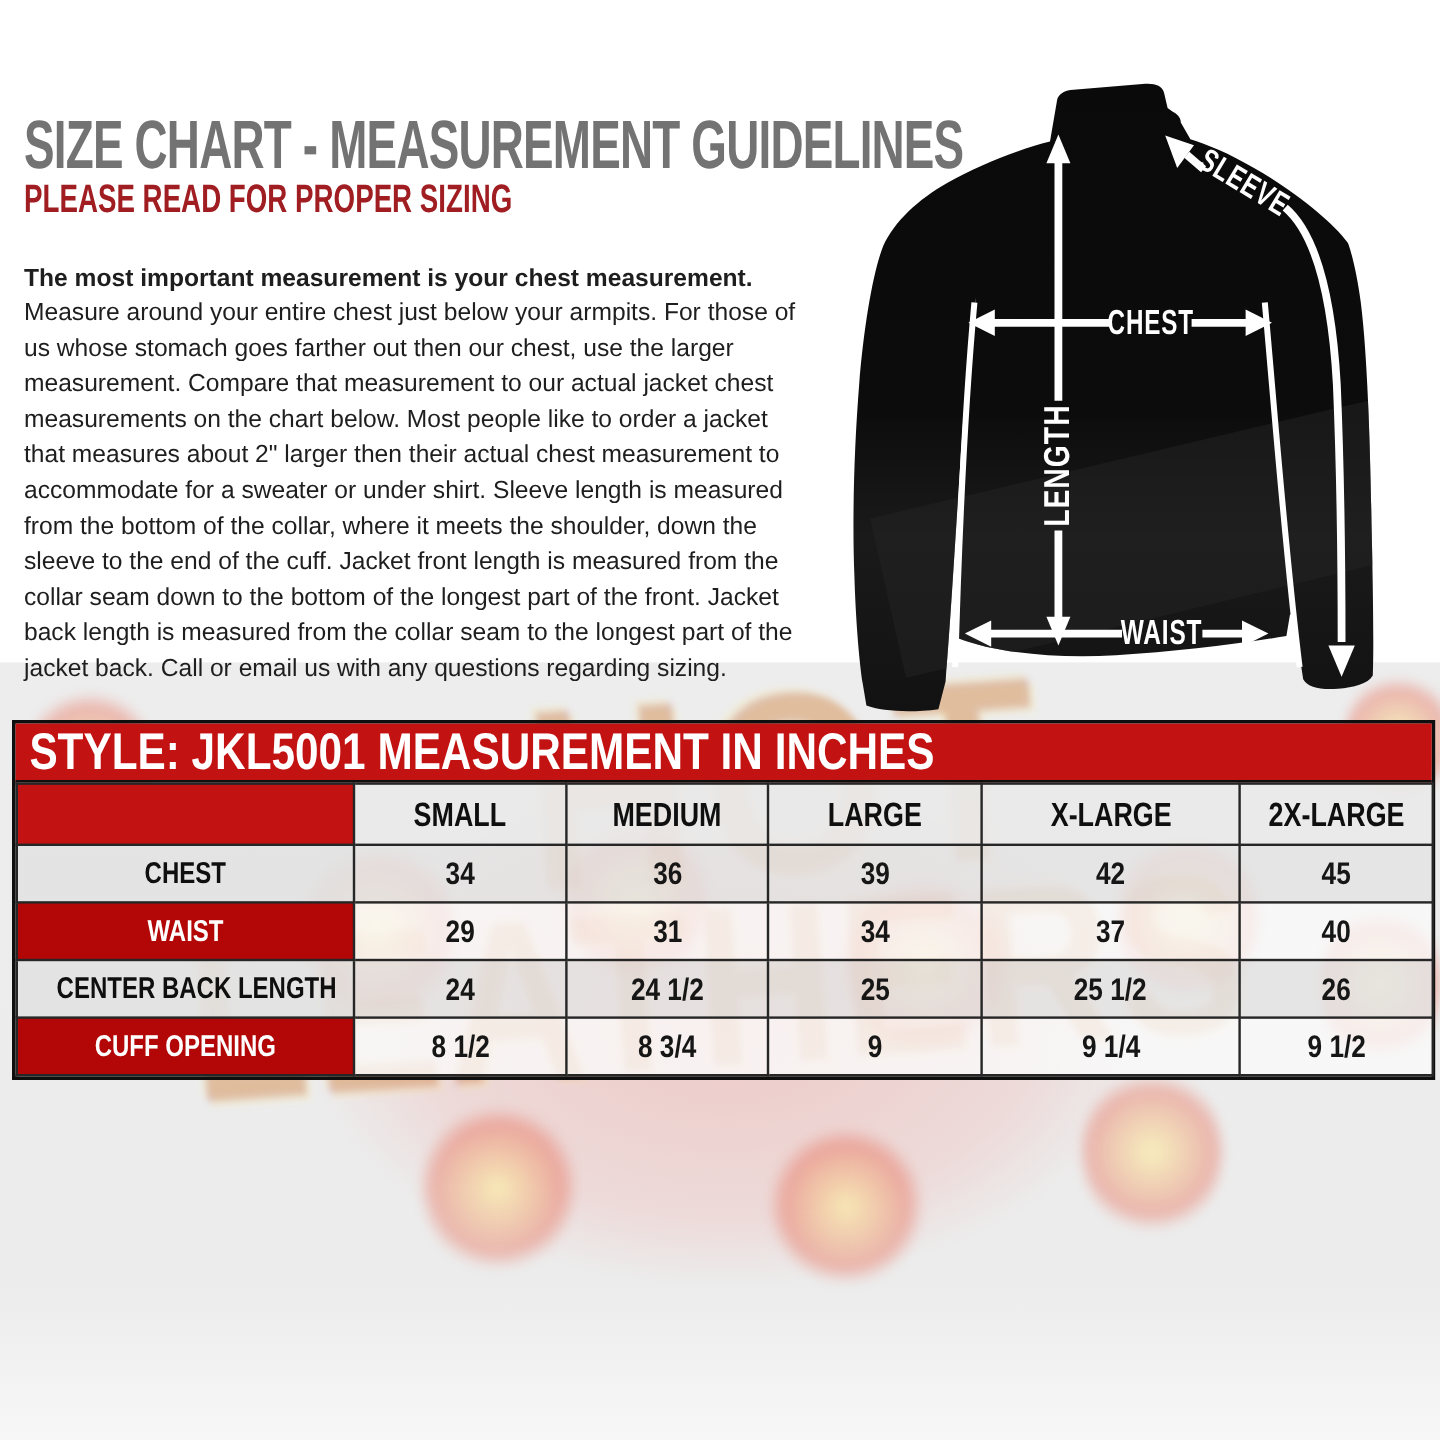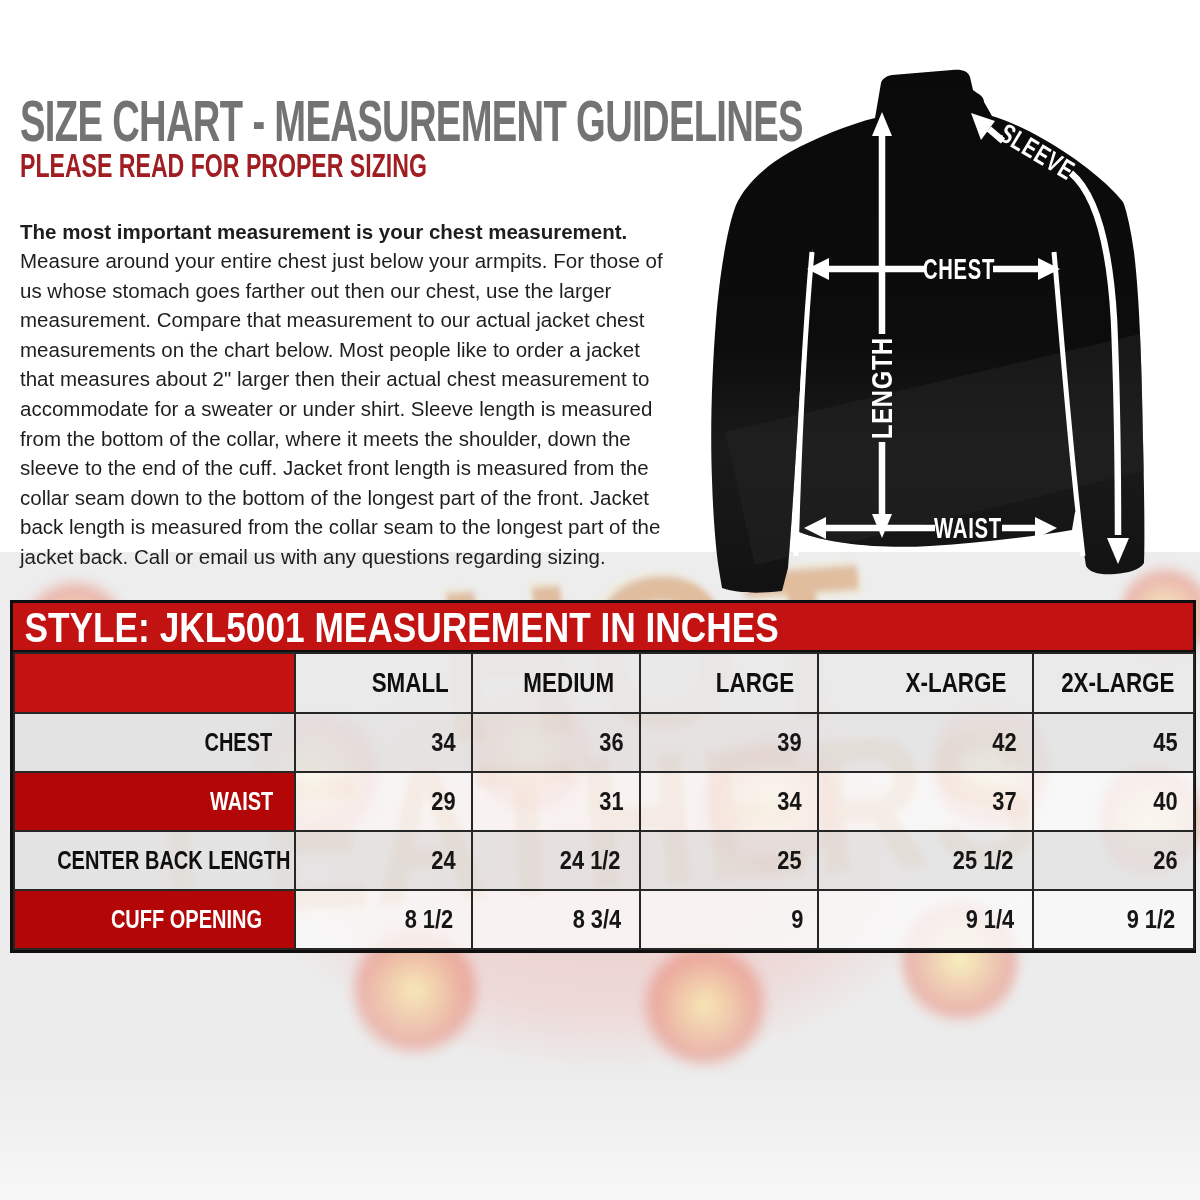--- a/index.html
+++ b/index.html
@@ -32,21 +32,21 @@
   .jacket{position:absolute;left:700px;top:0;width:500px;height:600px;z-index:2;}
   .jacket text{fill:#fff;font-weight:bold;font-family:"Liberation Sans","DejaVu Sans",sans-serif;letter-spacing:1px;}
 
   
   .size-table{position:absolute;left:10px;top:600px;width:1180px;z-index:2;
         border:3px solid #0f0f0f;background:transparent;}
   .t-header{height:47px;background:var(--red-bright);border-bottom:2px solid #0f0f0f;display:flex;}
   .t-header span{font-size:43px;font-weight:bold;color:#fff;padding-left:14px;white-space:nowrap;
         transform:scaleX(0.82);transform-origin:left center;}
   table{border-collapse:collapse;table-layout:fixed;width:100%;}
-  th,td{border:2px solid var(--tbl-border);text-align:right;padding:13px;vertical-align:middle;}
+  th,td{border:2px solid var(--tbl-border);text-align:center;padding:3px;vertical-align:middle;}
   thead tr{height:51px;}
   tbody tr{height:48px;}
   thead th{background:rgba(233,233,233,0.93);}
   thead th.corner{background:var(--red-bright);}
   .cond{display:inline-block;transform:scaleX(0.80);font-weight:bold;font-size:28px;color:#0f0f0f;white-space:nowrap;}
   tbody th .cond{font-size:25px;}
   tbody tr:nth-child(odd) th{background:rgba(226,226,226,0.90);}
   tbody tr:nth-child(even) th{background:var(--red-row);}
   tbody tr:nth-child(even) th .cond{color:#fff;}
   tbody tr:nth-child(odd) td{background:rgba(228,228,228,0.84);}

